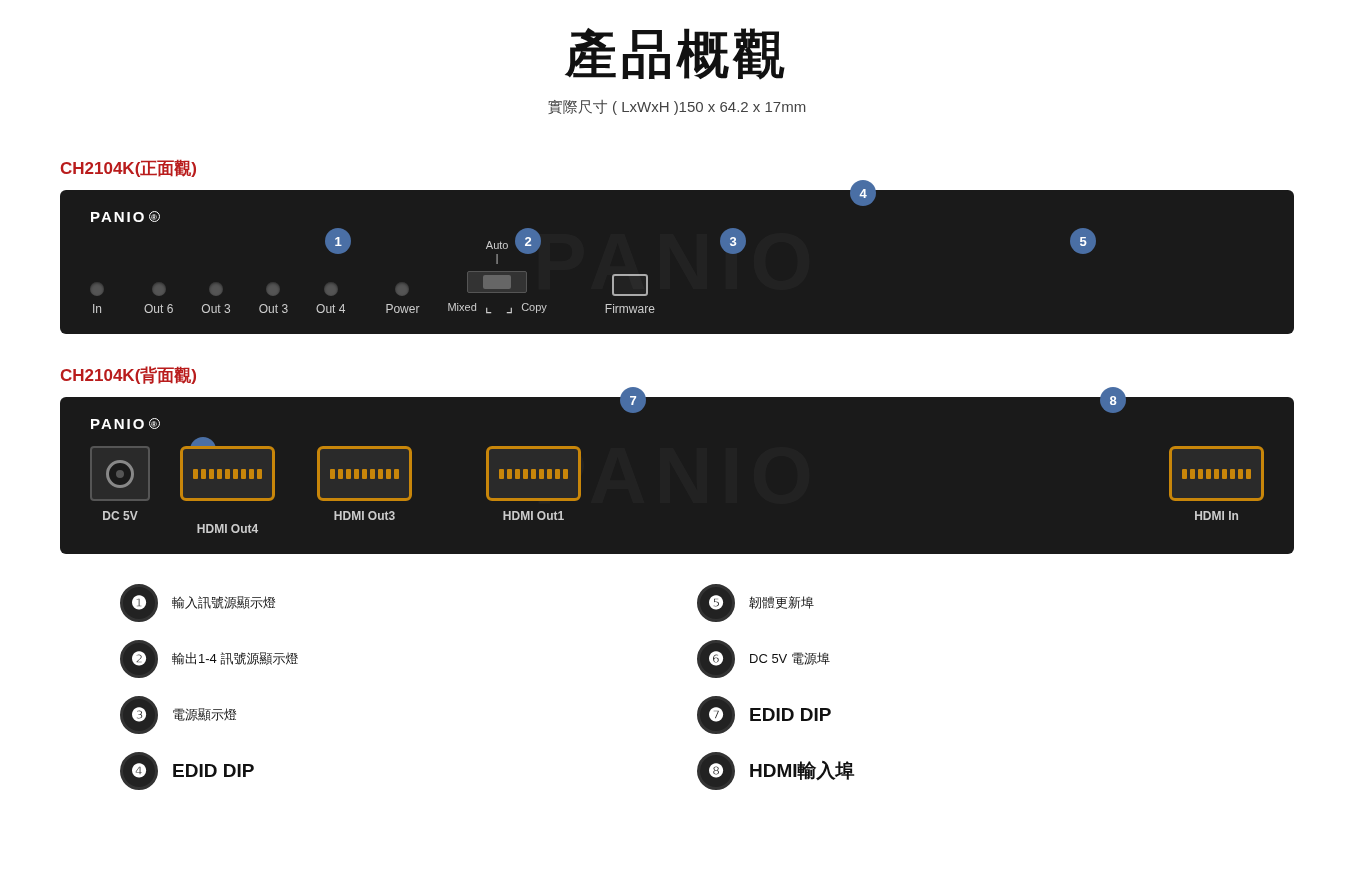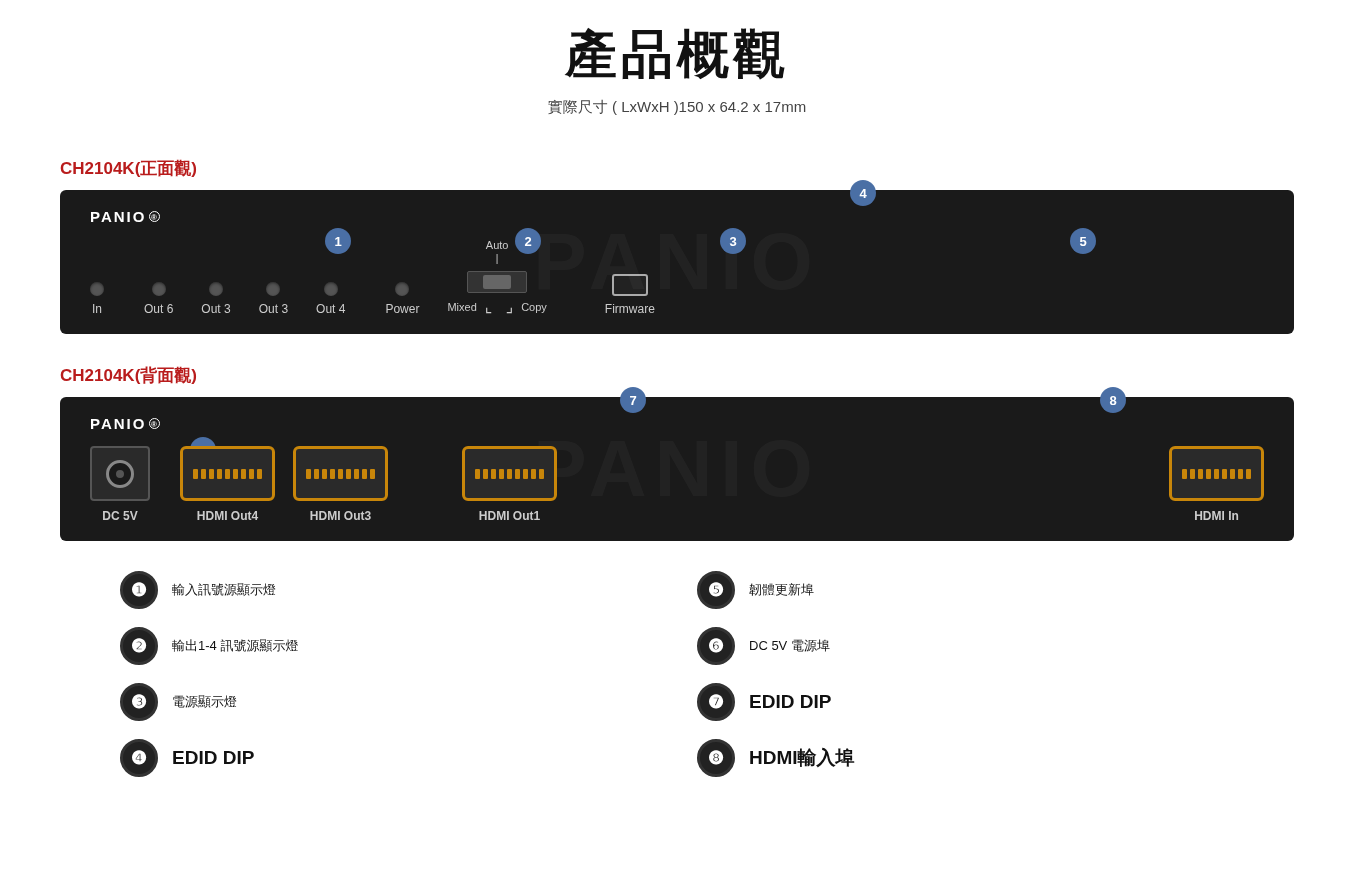--- a/index.html
+++ b/index.html
@@ -420,21 +420,21 @@
 
       <div class="port-item" style="margin-right:20px;">
         <div class="dc-port-wrap">
           <div class="dc-port-circle">
             <div class="dc-center-dot"></div>
           </div>
         </div>
         <span class="port-label">DC 5V</span>
       </div>
 
-      <div class="port-item" style="margin-right:8px;">
+      <div class="port-item" style="margin-right:32px;gap:13px;">
         <div class="hdmi-port">
           <div class="hdmi-pins">
             <div class="hdmi-pin"></div>
             <div class="hdmi-pin"></div>
             <div class="hdmi-pin"></div>
             <div class="hdmi-pin"></div>
             <div class="hdmi-pin"></div>
             <div class="hdmi-pin"></div>
             <div class="hdmi-pin"></div>
             <div class="hdmi-pin"></div>

